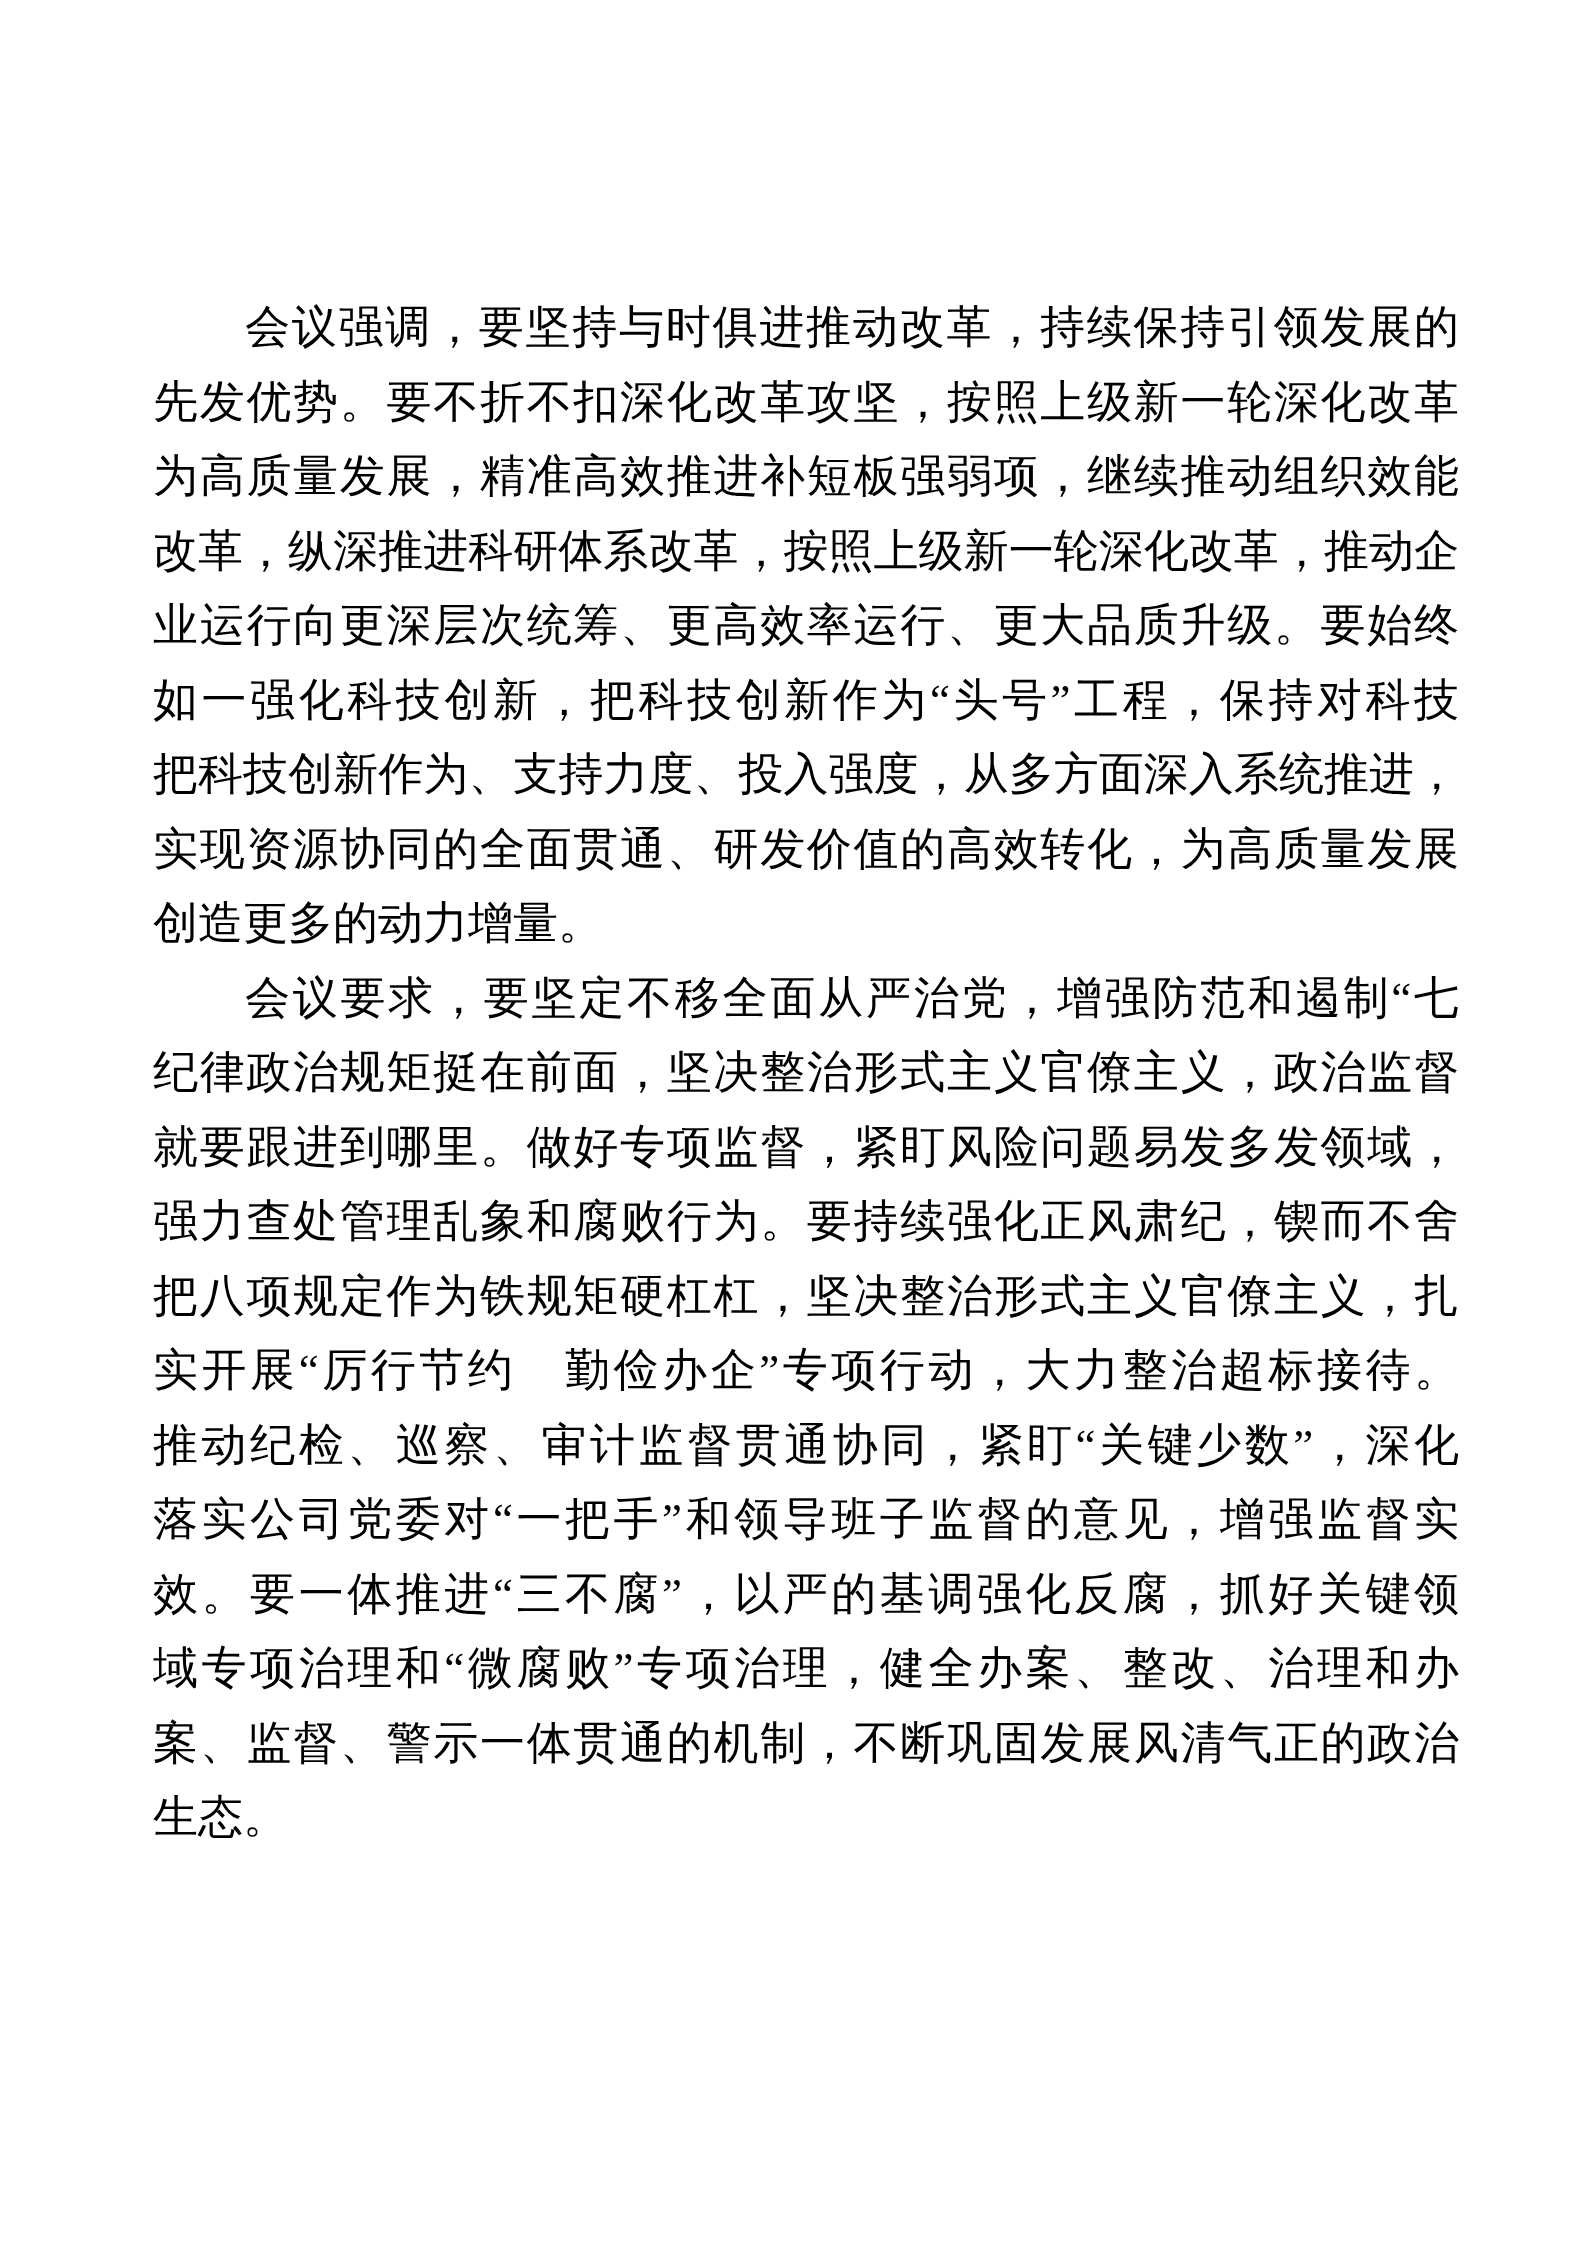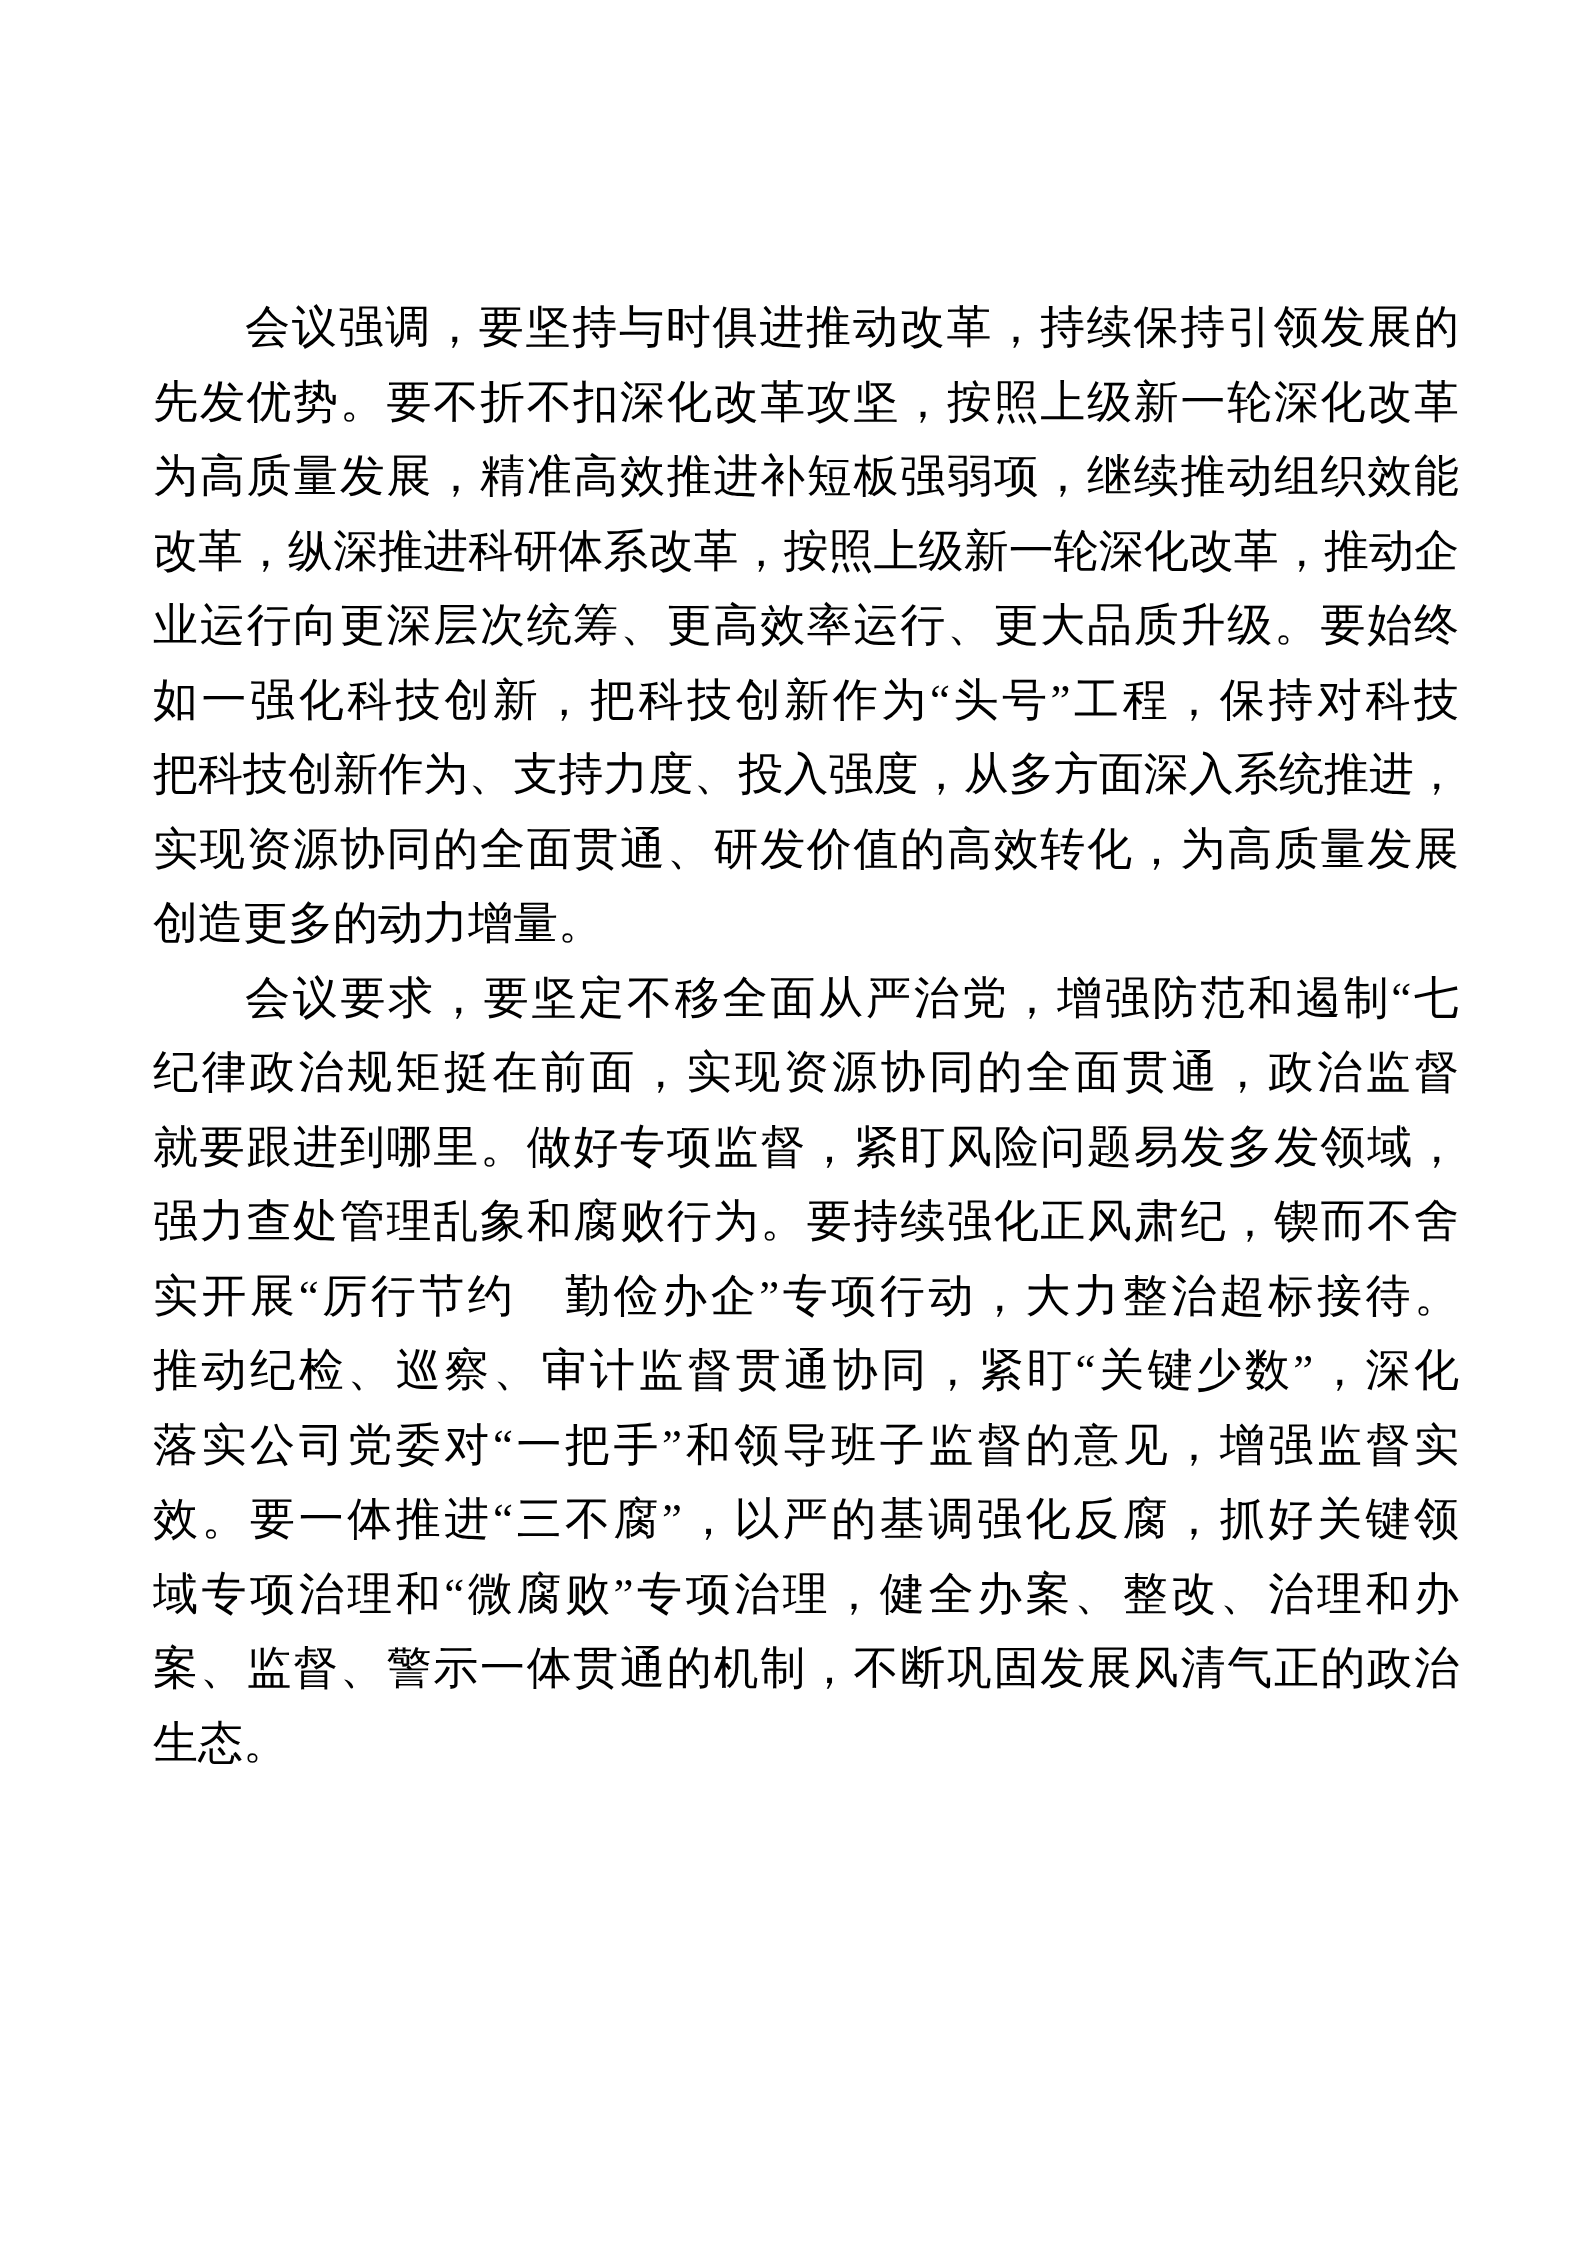--- a/index.html
+++ b/index.html
@@ -62,23 +62,24 @@
         <div class="line">为高质量发展，精准高效推进补短板强弱项，继续推动组织效能</div>
         <div class="line">改革，纵深推进科研体系改革，按照上级新一轮深化改革，推动企</div>
         <div class="line">业运行向更深层次统筹、更高效率运行、更大品质升级。要始终</div>
         <div class="line">如一强化科技创新，把科技创新作为“头号”工程，保持对科技</div>
         <div class="line">把科技创新作为、支持力度、投入强度，从多方面深入系统推进，</div>
         <div class="line">实现资源协同的全面贯通、研发价值的高效转化，为高质量发展</div>
         <div class="line">创造更多的动力增量。</div>
       </div>
     <div class="para">
         <div class="line">会议要求，要坚定不移全面从严治党，增强防范和遏制“七</div>
-        <div class="line">纪律政治规矩挺在前面，实现资源协同的全面贯通，政治监督</div>
+        <div class="line">纪律政治规矩挺在前面，坚决整治形式主义官僚主义，政治监督</div>
         <div class="line">就要跟进到哪里。做好专项监督，紧盯风险问题易发多发领域，</div>
         <div class="line">强力查处管理乱象和腐败行为。要持续强化正风肃纪，锲而不舍</div>
+        <div class="line">把八项规定作为铁规矩硬杠杠，坚决整治形式主义官僚主义，扎</div>
         <div class="line">实开展“厉行节约　勤俭办企”专项行动，大力整治超标接待。</div>
         <div class="line">推动纪检、巡察、审计监督贯通协同，紧盯“关键少数”，深化</div>
         <div class="line">落实公司党委对“一把手”和领导班子监督的意见，增强监督实</div>
         <div class="line">效。要一体推进“三不腐”，以严的基调强化反腐，抓好关键领</div>
         <div class="line">域专项治理和“微腐败”专项治理，健全办案、整改、治理和办</div>
         <div class="line">案、监督、警示一体贯通的机制，不断巩固发展风清气正的政治</div>
         <div class="line">生态。</div>
       </div>
   </div>
 </div>

